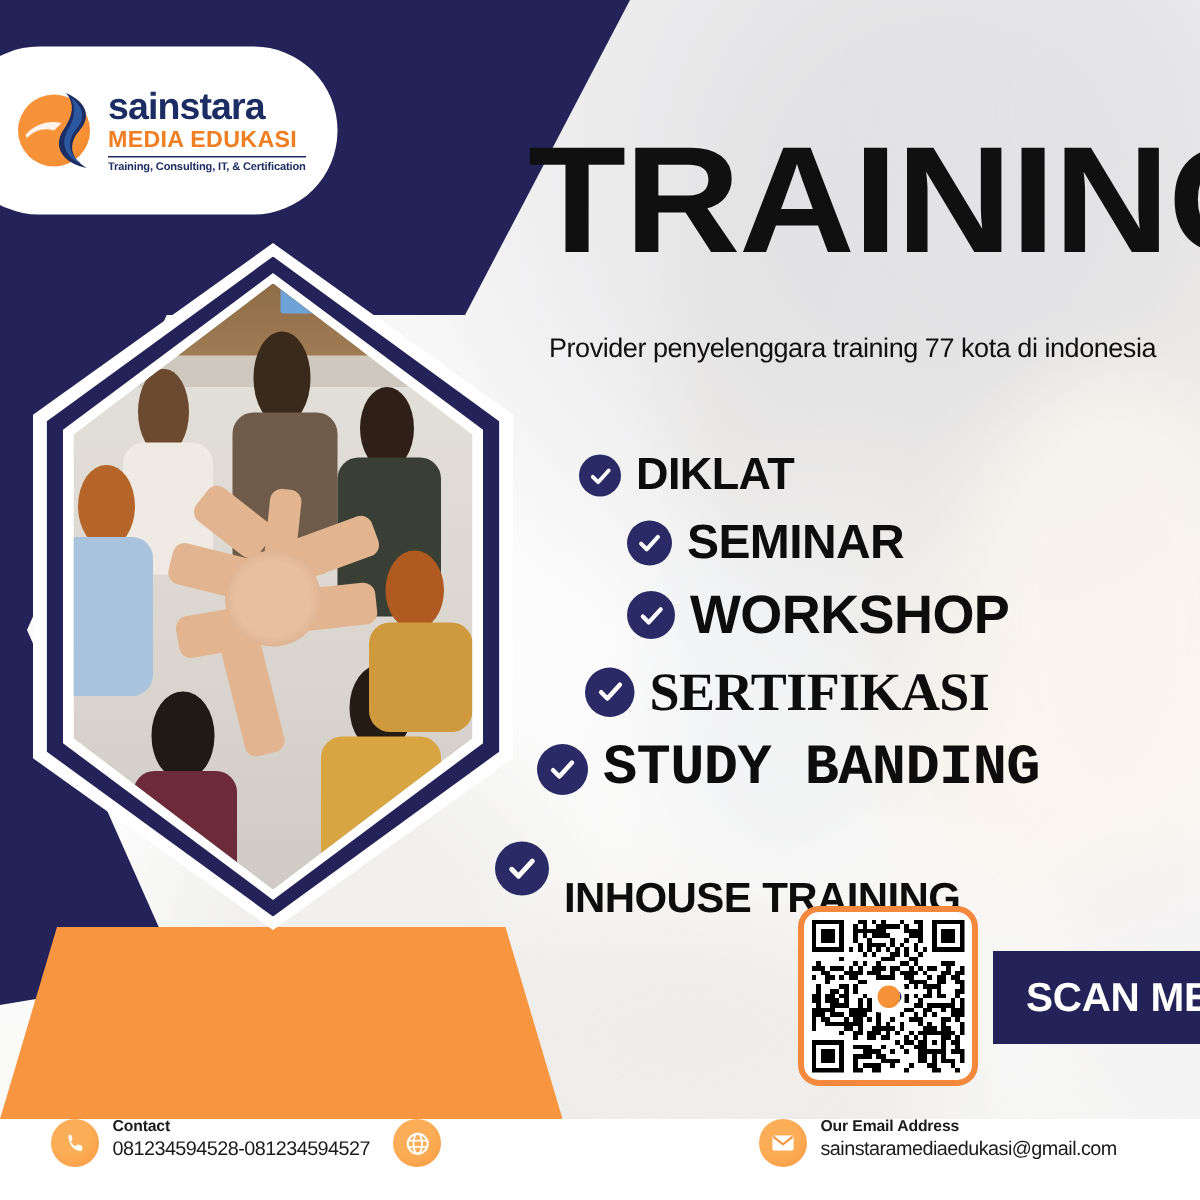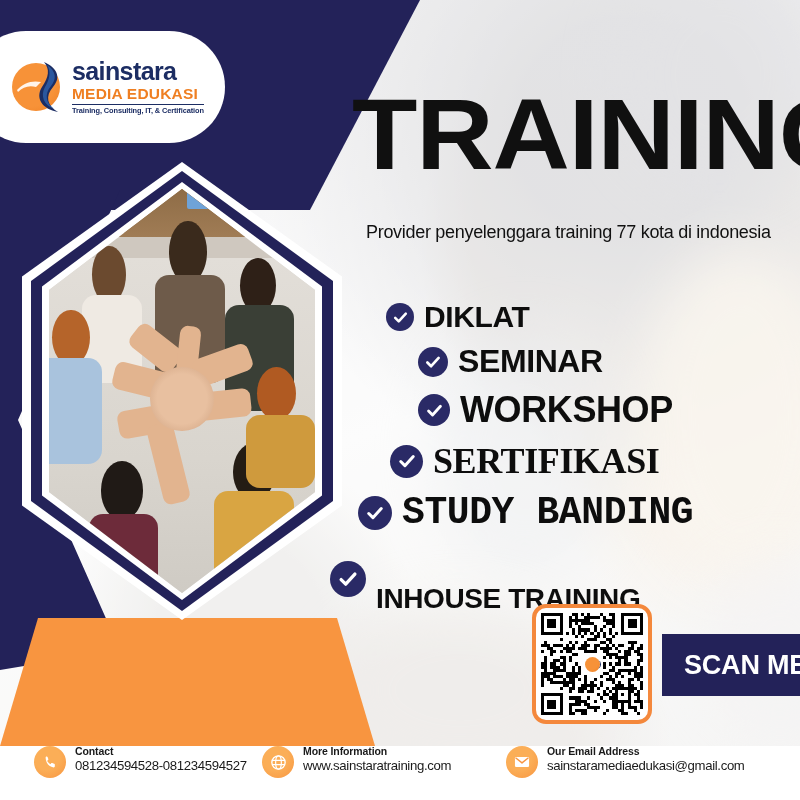--- a/index.html
+++ b/index.html
@@ -492,24 +492,20 @@
         </span>
       </div>
       <div class="footer-item" style="position: absolute; left: 262px; top: 0px; height: 54px;">
         <span class="f-icon">
           <svg width="19" height="19" viewBox="0 0 24 24" aria-hidden="true">
             <circle cx="12" cy="12" r="8.4" fill="none" stroke="#ffffff" stroke-width="1.7"></circle>
             <ellipse cx="12" cy="12" rx="3.6" ry="8.4" fill="none" stroke="#ffffff" stroke-width="1.5"></ellipse>
             <path d="M3.8 9.3h16.4M3.8 14.7h16.4" stroke="#ffffff" stroke-width="1.5" fill="none"></path>
           </svg>
         </span>
-        <span class="f-text">
-          <div class="f-title">More Information</div>
-          <div class="f-value">www.sainstaratraining.com</div>
-        </span>
       </div>
       <div class="footer-item" style="position: absolute; left: 506px; top: 0px; height: 54px;">
         <span class="f-icon">
           <svg width="18" height="18" viewBox="0 0 24 24" aria-hidden="true">
             <rect x="2.6" y="5.4" width="18.8" height="13.2" rx="1.6" fill="#ffffff"></rect>
             <path d="M3.4 6.4 12 13.2l8.6-6.8" fill="none" stroke="#f89540" stroke-width="1.9" stroke-linejoin="round"></path>
           </svg>
         </span>
         <span class="f-text">
           <div class="f-title">Our Email Address</div>

